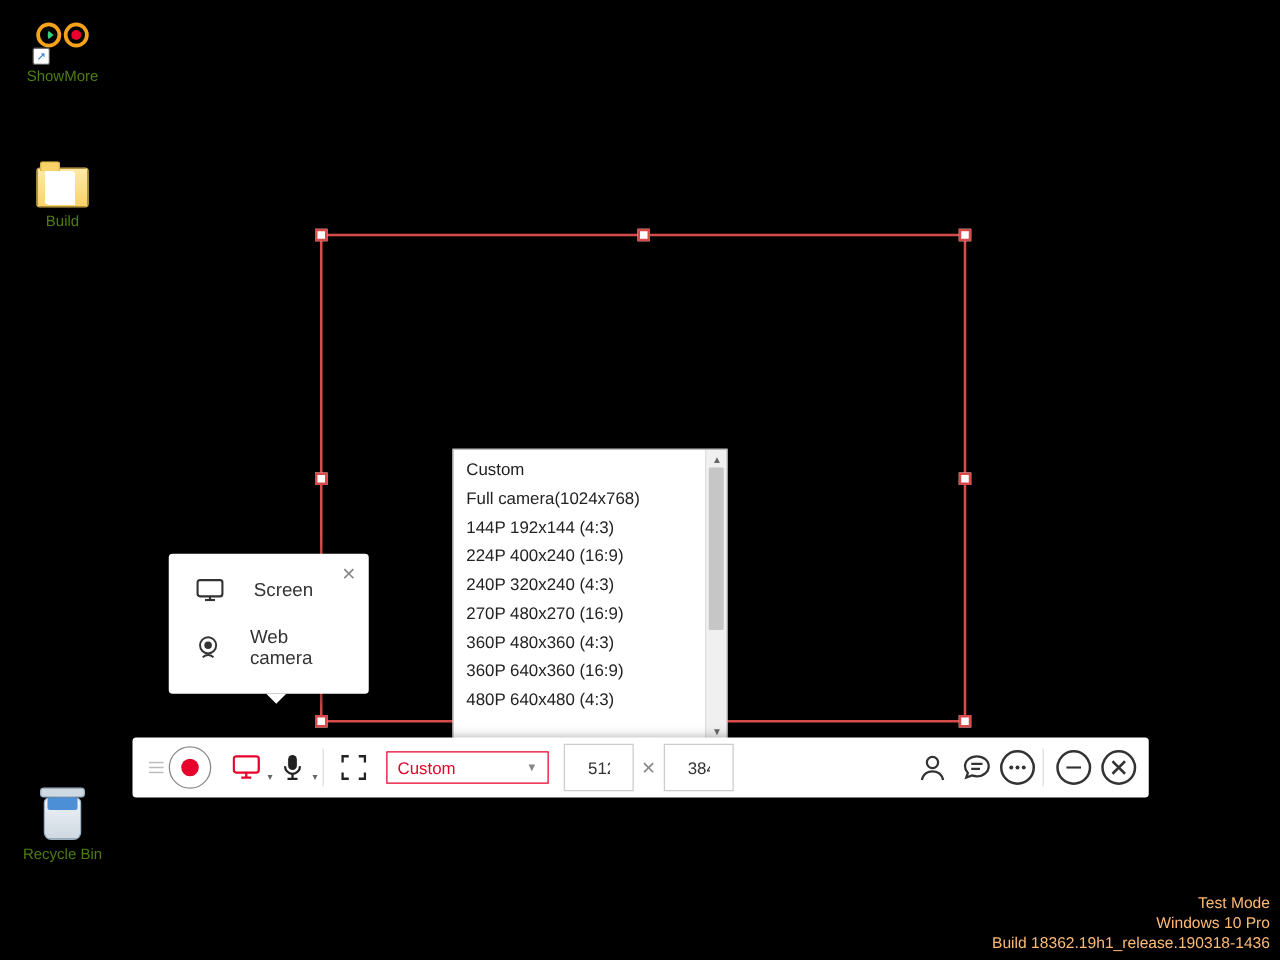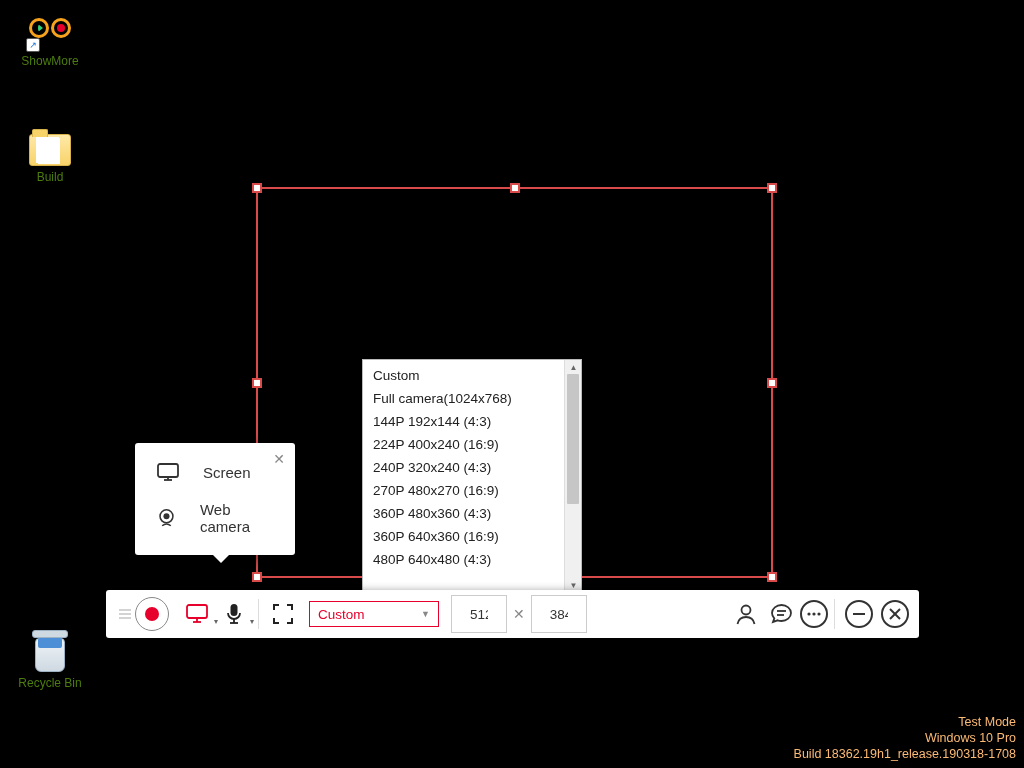--- a/index.html
+++ b/index.html
@@ -233,14 +233,14 @@
     <svg width="12" height="12">
         <line x1="1" y1="1" x2="11" y2="11" stroke="#333" stroke-width="2"></line>
         <line x1="11" y1="1" x2="1" y2="11" stroke="#333" stroke-width="2"></line>
       </svg>
   </div>
 </div>
 
 <div class="watermark">
   <div>Test Mode</div>
   <div>Windows 10 Pro</div>
-  <div>Build 18362.19h1_release.190318-1708</div>
+  <div>Build 18362.19h1_release.190318-1436</div>
 </div>
 
 </body></html>

